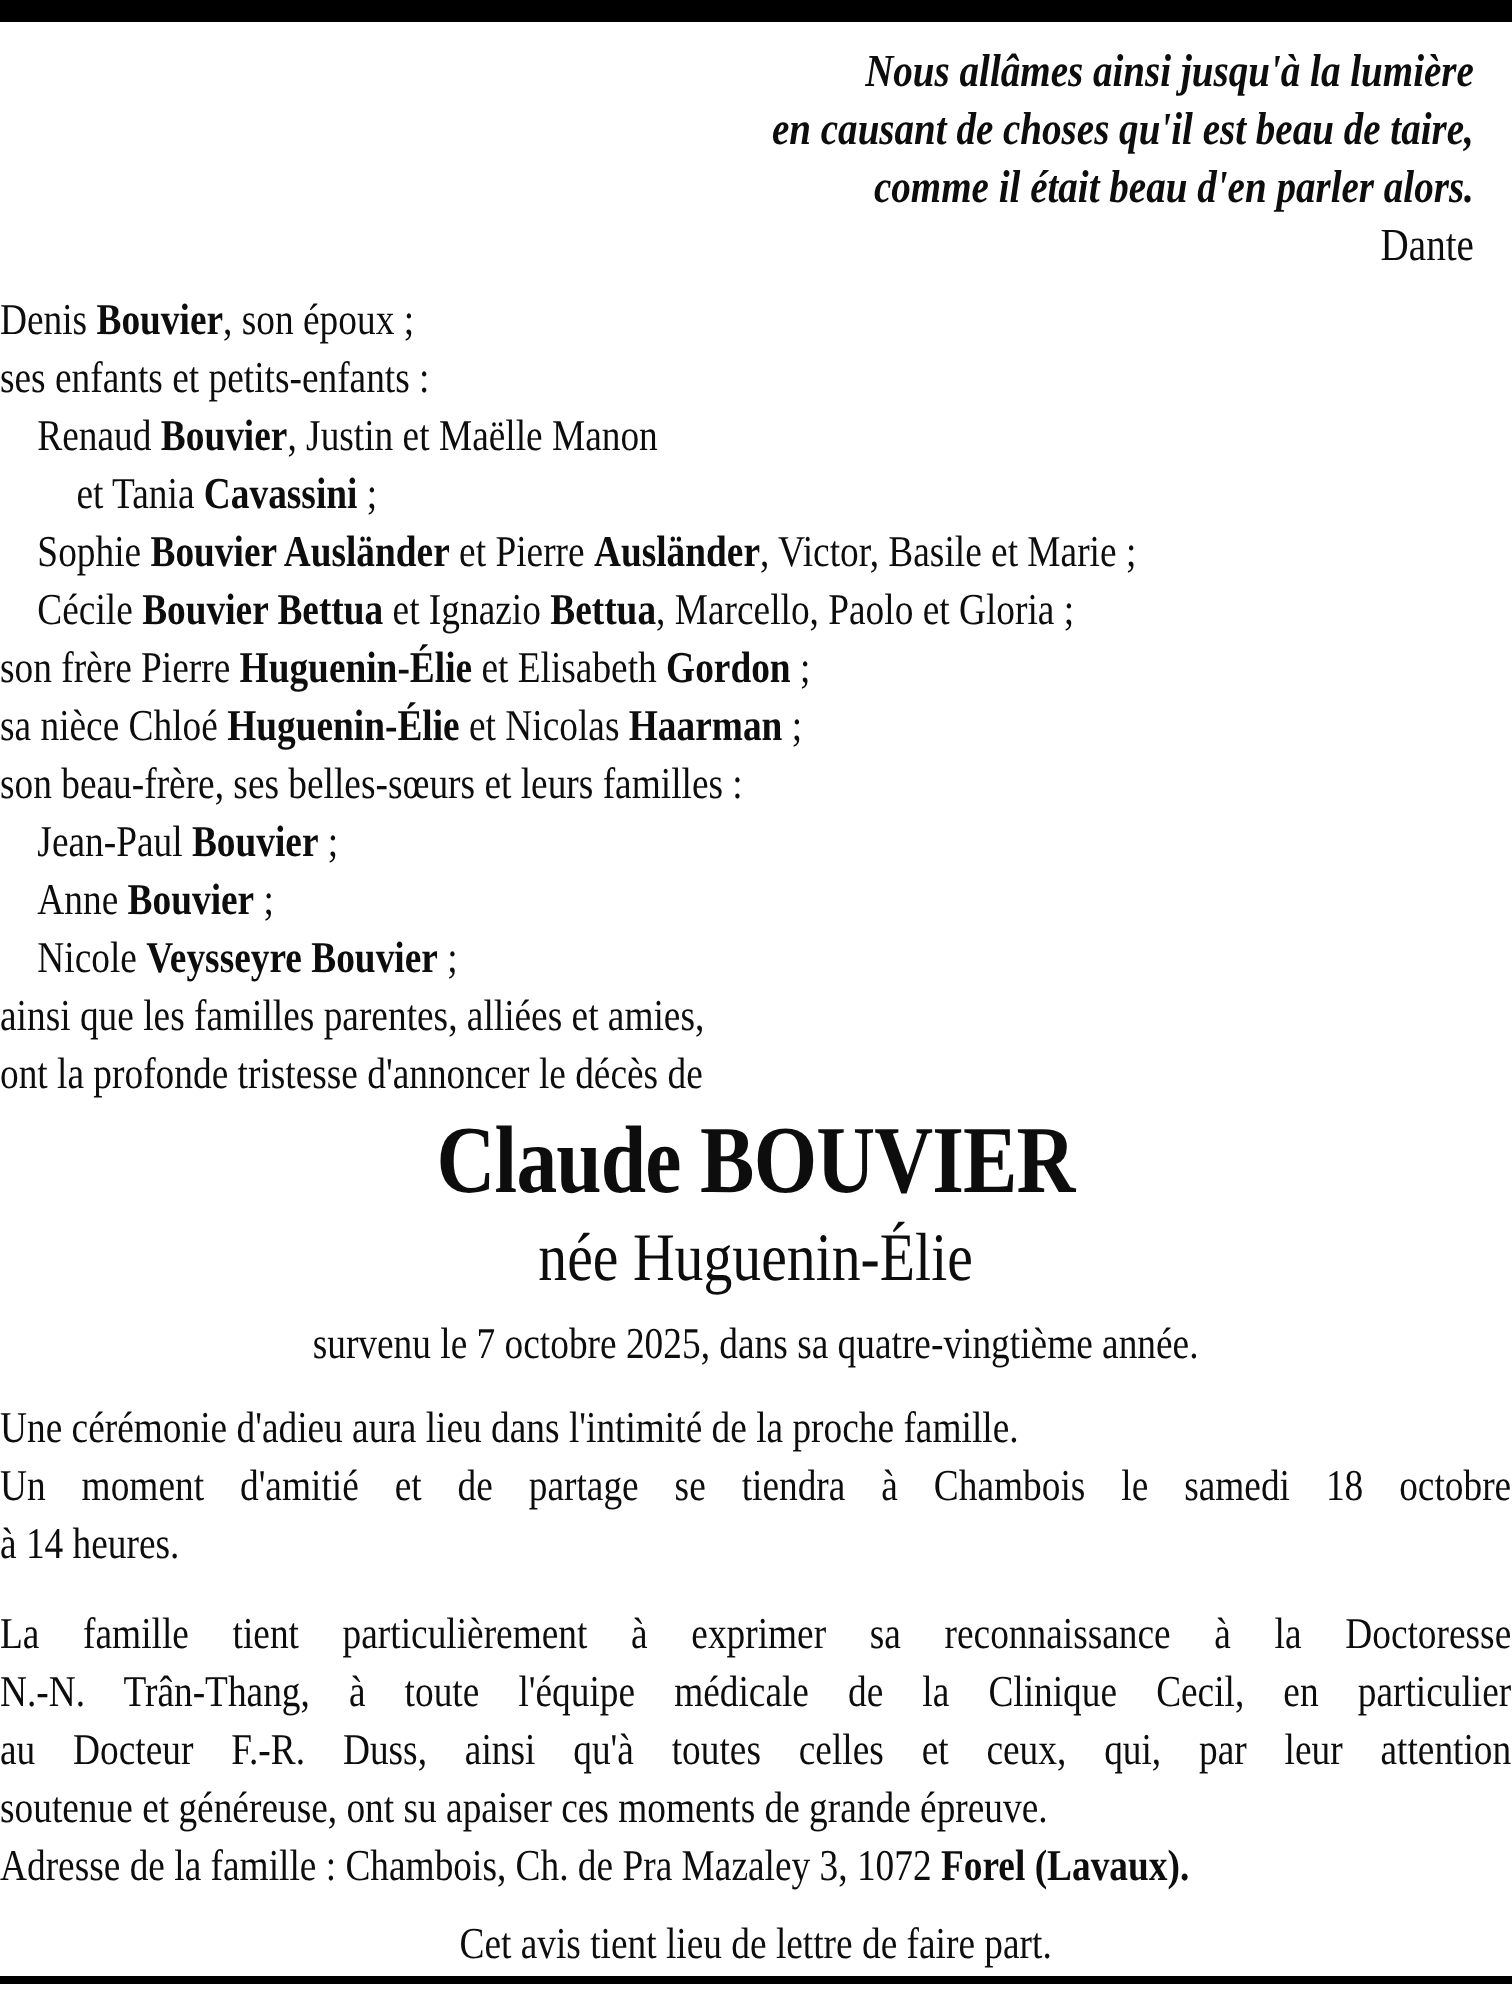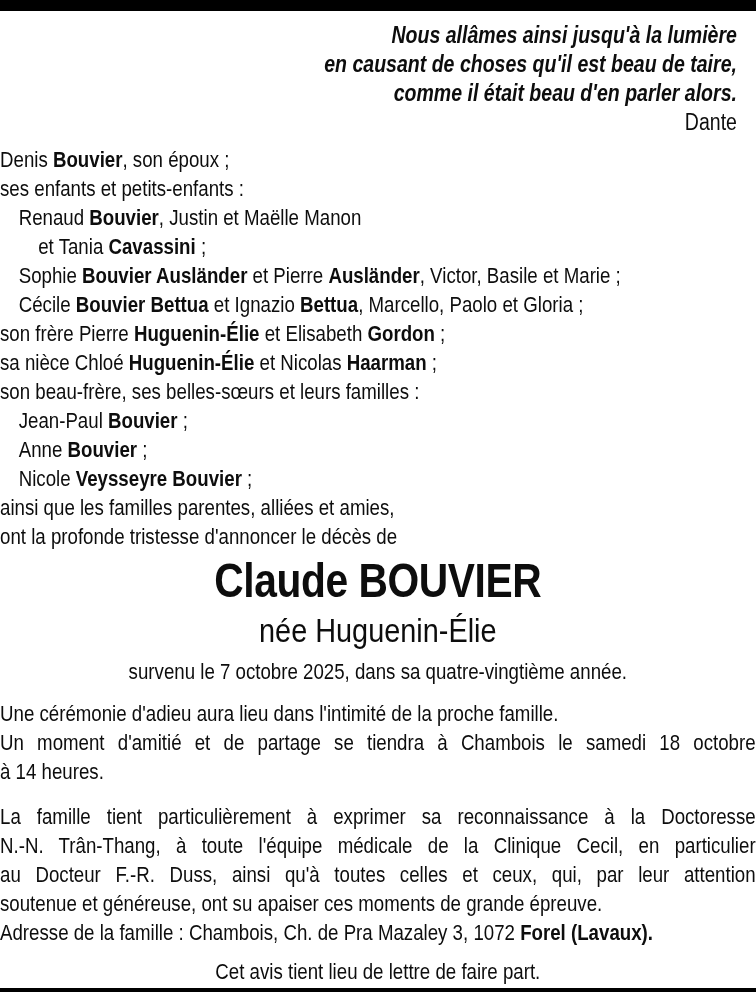--- a/index.html
+++ b/index.html
@@ -7,21 +7,21 @@
     padding: 0;
     background: #ffffff;
   }
   .page {
     position: relative;
     width: 756px;
     height: 997px;
     background: #ffffff;
     overflow: hidden;
     color: #0d0d0d;
-    font-family: Liberation Sans, sans-serif;
+    font-family: Liberation Serif, serif;
   }
   .rule-top {
     position: absolute;
     top: 0; left: 0;
     width: 756px; height: 11px;
     background: #000000;
   }
   .rule-bottom {
     position: absolute;
     bottom: 5px; left: 0;

